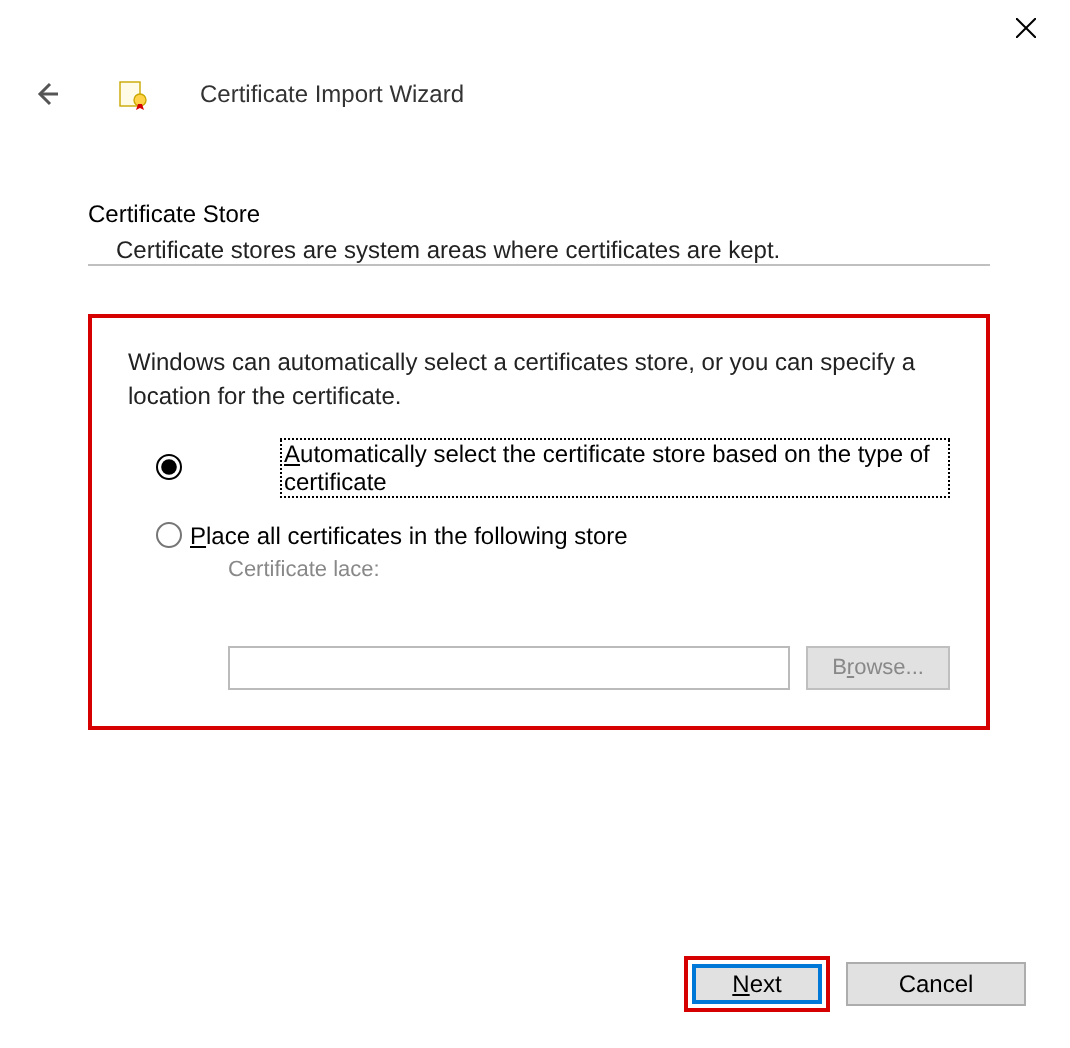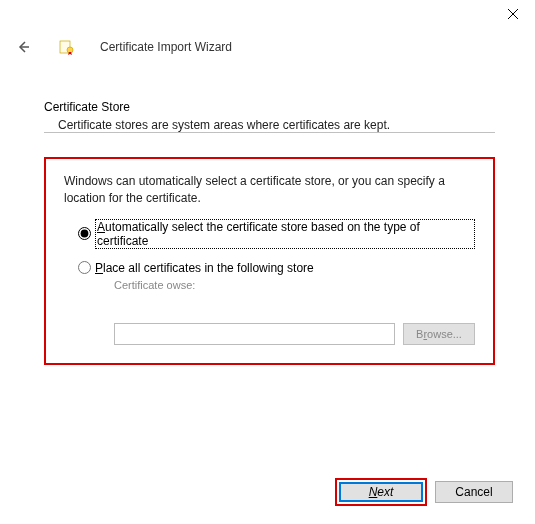--- a/index.html
+++ b/index.html
@@ -99,20 +99,21 @@
     .radio-row label {
       font-size: 12px;
       cursor: pointer;
     }
     .radio-row label u {
       text-decoration: underline;
     }
     .dotted-focus {
       border: 1px dotted #000;
       padding: 0 1px;
+      margin-left: 45px;
     }
     .store-section {
       padding-left: 36px;
       margin-top: 2px;
     }
     .store-label {
       font-size: 11px;
       color: #888;
       margin-bottom: 4px;
     }
@@ -143,40 +144,39 @@
     }
     .footer {
       position: absolute;
       bottom: 18px;
       right: 22px;
       display: flex;
       gap: 8px;
       align-items: center;
     }
     .btn {
-      width: 78px;
+      width: 90px;
       height: 22px;
       font-size: 12px;
       background: #e1e1e1;
       border: 1px solid #adadad;
       cursor: pointer;
       display: inline-flex;
       align-items: center;
       justify-content: center;
     }
     .btn-next-wrap {
       border: 2px solid #d60000;
       padding: 2px;
     }
     .btn-next {
       border: 2px solid #0078d7;
       background: #e1e1e1;
-      width: 84px;
+      width: 65px;
       height: 20px;
-      font-style: italic;
     }
     .btn-next span u { text-decoration: underline; }
     input[type="radio"] {
       width: 13px;
       height: 13px;
       accent-color: #000;
       cursor: pointer;
     }
   </style>
 </head>
@@ -207,34 +207,34 @@
   </span>
   <span class="header-title">Certificate Import Wizard</span>
 </div>
 
 <div class="content">
   <div class="section-title">Certificate Store</div>
   <div class="section-desc">Certificate stores are system areas where certificates are kept.</div>
   <hr class="divider">
 
   <div class="highlight-box">
-    <div class="instruction">Windows can utomatically select a certificate store, or you can specify a location for the certificate.</div>
+    <div class="instruction">Windows can automatically select a certificates store, or you can specify a location for the certificate.</div>
 
     <div class="radio-group">
       <div class="radio-row first">
         <input type="radio" name="storeopt" id="r-auto" checked="" style="">
         <label for="r-auto" class="dotted-focus"><span id="auto-label"><u>A</u>utomatically select the certificate store based on the type of certificate</span></label>
       </div>
       <div class="radio-row">
         <input type="radio" name="storeopt" id="r-manual" style="">
         <label for="r-manual"><span id="manual-label"><u>P</u>lace all certificates in the following store</span></label>
       </div>
 
       <div class="store-section">
-        <div class="store-label">Certificate owse:</div>
+        <div class="store-label">Certificate lace:</div>
         <div class="store-row">
           <input class="store-input" type="text" disabled="" value="" style="">
           <button class="browse-btn" disabled=""><span id="browse-label">B<u>r</u>owse...</span></button>
         </div>
       </div>
     </div>
   </div>
 </div>
 
 <div class="footer">

